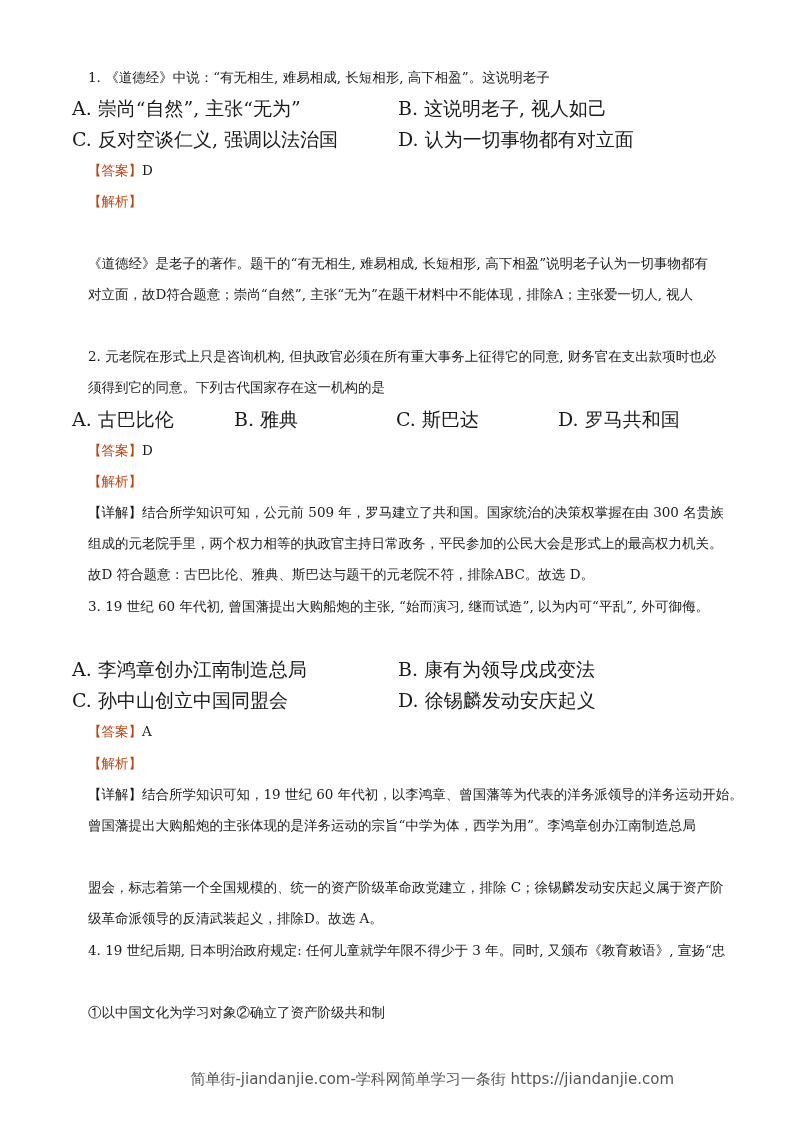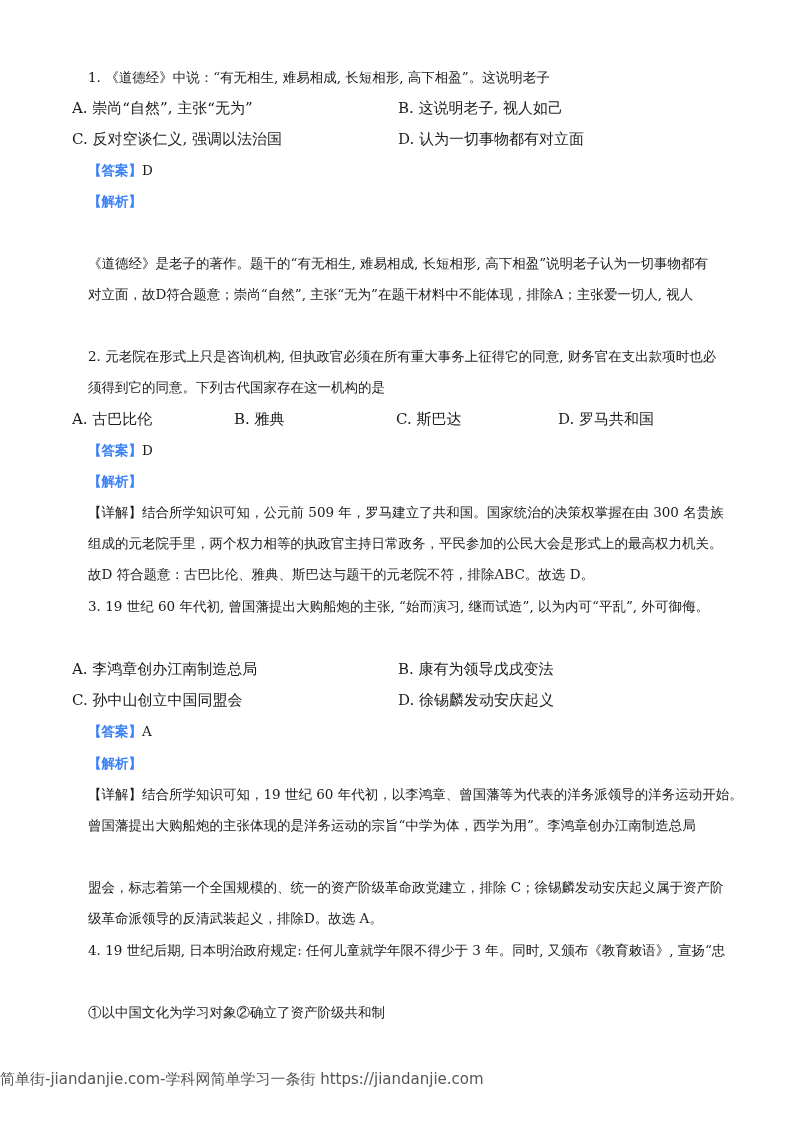--- a/index.html
+++ b/index.html
@@ -1,22 +1,22 @@
 <!DOCTYPE html>
 <html><head>
 <meta charset="utf-8">
 <style>
   html, body { margin: 0; padding: 0; background: #ffffff; }
   body { width: 793px; height: 1122px; position: relative; overflow: hidden;
          font-family: "DejaVu Serif", "Liberation Serif", serif; color: #1a1a1a; }
   .page { position: absolute; left: 0; top: 0; width: 793px; height: 1122px; }
   .line { position: absolute; left: 72px; font-size: 13.5px; line-height: 18px; white-space: nowrap; margin-left: 16px; }
-  .opt { position: absolute; font-size: 15px; line-height: 18px; white-space: nowrap; }
-  .tag { color: #3b82f6; font-weight: bold; }
-  .footer { position: absolute; top: 1070px; left: 0; width: 674px; text-align: left;
+  .opt { position: absolute; font-size: 19px; line-height: 18px; white-space: nowrap; }
+  .tag { color: #c2410c; }
+  .footer { position: absolute; top: 1070px; left: 0; width: 674px; text-align: right;
             font-family: "DejaVu Sans", "Liberation Sans", sans-serif; font-size: 15px; color: #555555; }
 </style>
 </head>
 <body>
 
 <div class="page">
 
   <div class="line" style="top:68px">1. 《道德经》中说：“有无相生, 难易相成, 长短相形, 高下相盈”。这说明老子</div>
   <div class="opt" style="top:99px;left:72px">A. 崇尚“自然”, 主张“无为”</div>
   <div class="opt" style="top:99px;left:398px">B. 这说明老子, 视人如己</div>

